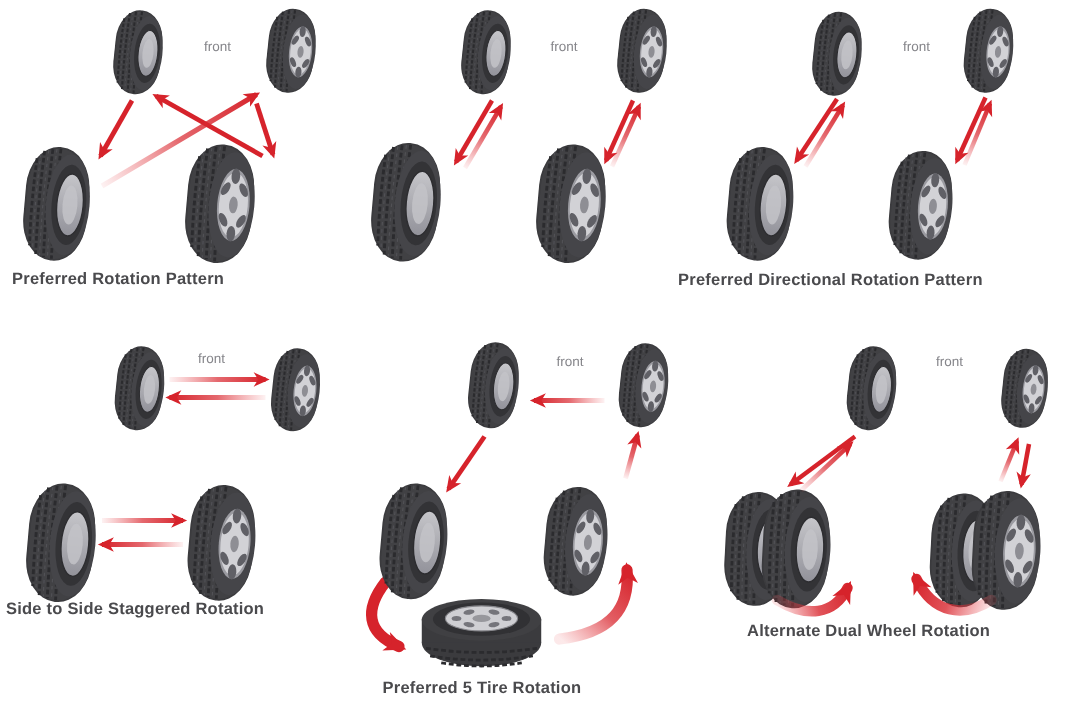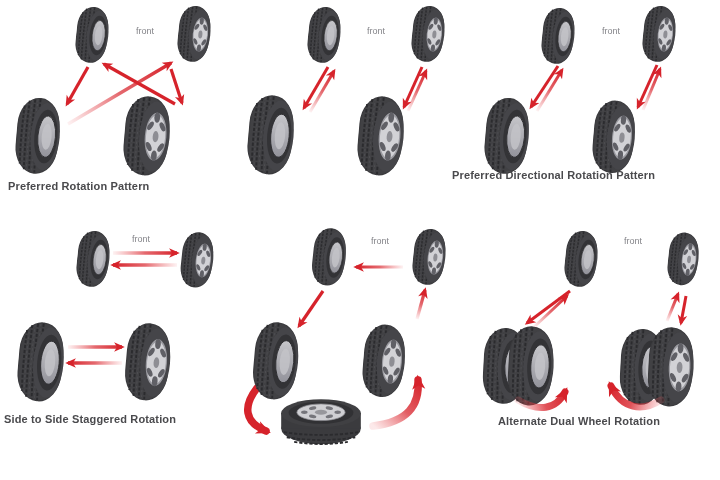--- a/index.html
+++ b/index.html
@@ -257,17 +257,18 @@
   </svg>
 
   <div class="front-label" style="left:136px;top:26px">front</div>
   <div class="front-label" style="left:367px;top:26px">front</div>
   <div class="front-label" style="left:602px;top:26px">front</div>
   <div class="front-label" style="left:132px;top:234px">front</div>
   <div class="front-label" style="left:371px;top:236px">front</div>
   <div class="front-label" style="left:624px;top:236px">front</div>
 
   <div class="panel-title" style="left:8px;top:180px;width:172px">Preferred Rotation Pattern</div>
-  <div class="panel-title" style="left:452px;top:169px;width:240px">Preferred Directional Rotation Pattern</div>
-  <div class="panel-title" style="left:4px;top:413px;width:184px">Side to Side Staggered Rotation</div>
+  <div class="panel-title" style="left:452px;top:181px;width:240px">Preferred Directional Rotation Pattern</div>
+  <div class="panel-title" style="left:4px;top:400px;width:184px">Side to Side Staggered Rotation</div>
+  <div class="panel-title" style="left:255px;top:453px;width:152px">Preferred 5 Tire Rotation</div>
   <div class="panel-title" style="left:498px;top:415px;width:184px">Alternate Dual Wheel Rotation</div>
 
 </div>
 
 </body></html>

